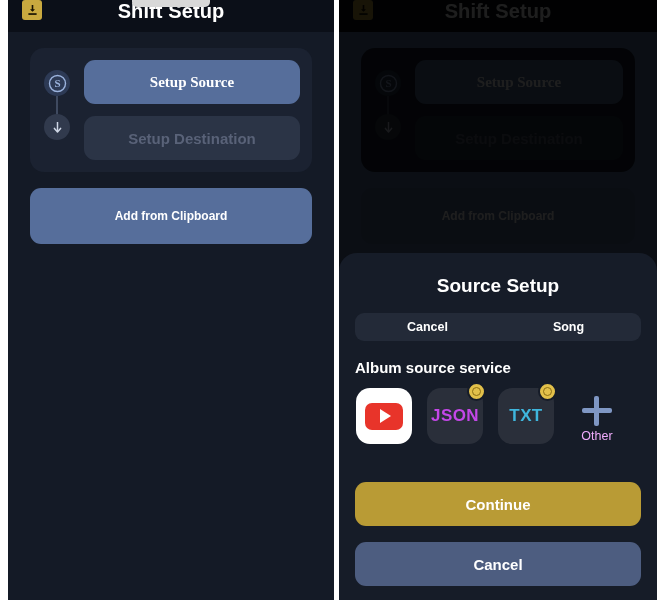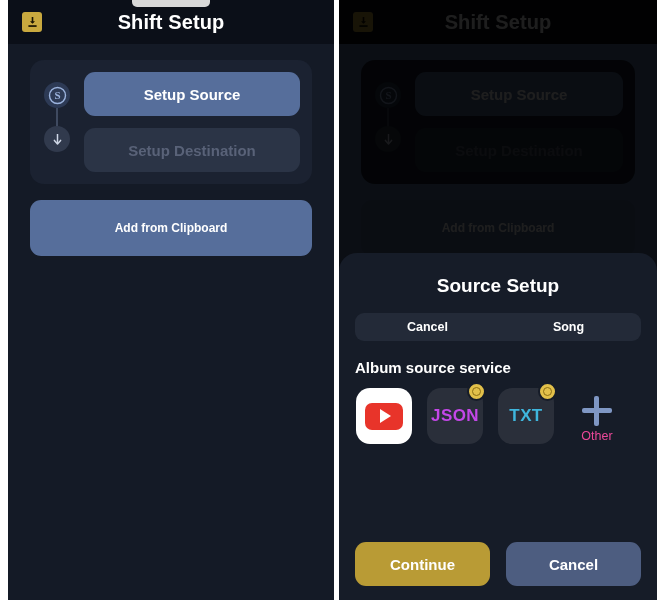--- a/index.html
+++ b/index.html
@@ -41,25 +41,25 @@
     height: 7px;
     background: #d8d8d8;
     border-bottom-left-radius: 5px;
     border-bottom-right-radius: 5px;
     z-index: 40;
   }
 
   
   .appbar {
     position: relative;
-    height: 44px;
+    height: 32px;
     background: #0b0f18;
     display: flex;
-    align-items: center;
-    padding: 12px 14px;
+    align-items: flex-start;
+    padding: 0 14px;
   }
   .appbar-title {
     position: absolute;
     left: 0; right: 0;
     text-align: center;
     font-size: 20px;
     font-weight: bold;
     color: #ffffff;
     letter-spacing: .1px;
   }
@@ -137,21 +137,21 @@
     border-radius: 11px;
     display: flex;
     align-items: center;
     justify-content: center;
     font-size: 15px;
     font-weight: bold;
     border: none;
     font-family: "Liberation Sans", sans-serif;
     width: 100%;
   }
-  .big-btn.primary  { background: #566e9b; color: #ffffff; }
+  .big-btn.primary  { background: #566e9b; color: #ffffff; font-family: Liberation Serif, serif; }
   .big-btn.disabled { background: #2b3446; color: #596278; }
 
   .clipboard-btn {
     margin-top: 16px;
     height: 56px;
     border-radius: 11px;
     background: #566e9b;
     color: #ffffff;
     font-size: 12px;
     font-weight: bold;
@@ -313,29 +313,29 @@
     content: "";
     position: absolute;
     background: #7f97c4;
     border-radius: 2px;
   }
   .plus::before { left: 0; right: 0; top: 12px; height: 5px; }
   .plus::after  { top: 0; bottom: 0; left: 12px; width: 5px; }
   .other-label {
     margin-top: 3px;
     font-size: 12.5px;
-    color: #ec4899;
+    color: #f0abfc;
   }
 
   
   .sheet-actions {
     margin-top: auto;
     padding-bottom: 14px;
     display: flex;
-    flex-direction: row;
+    flex-direction: column;
     gap: 16px;
   }
   .sheet-btn {
     height: 44px;
     border-radius: 11px;
     font-size: 15px;
     font-weight: bold;
     color: #ffffff;
     border: none;
     display: flex;

